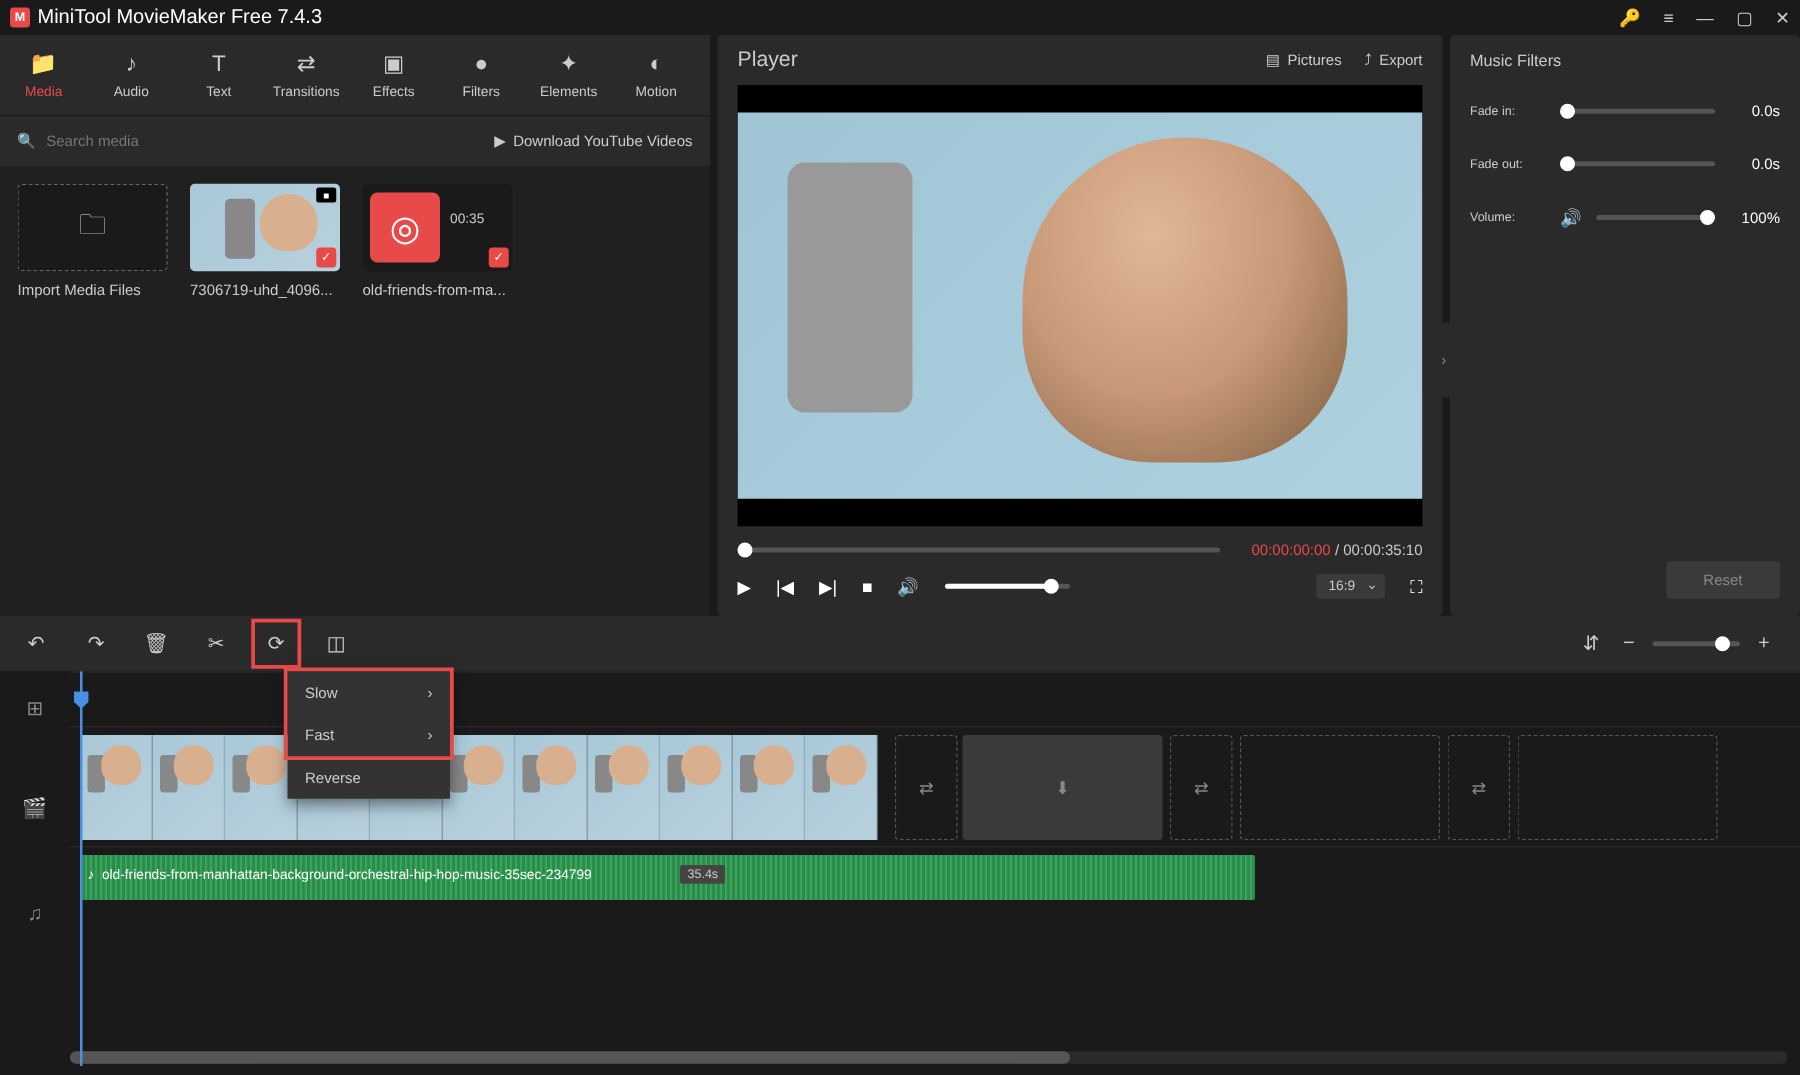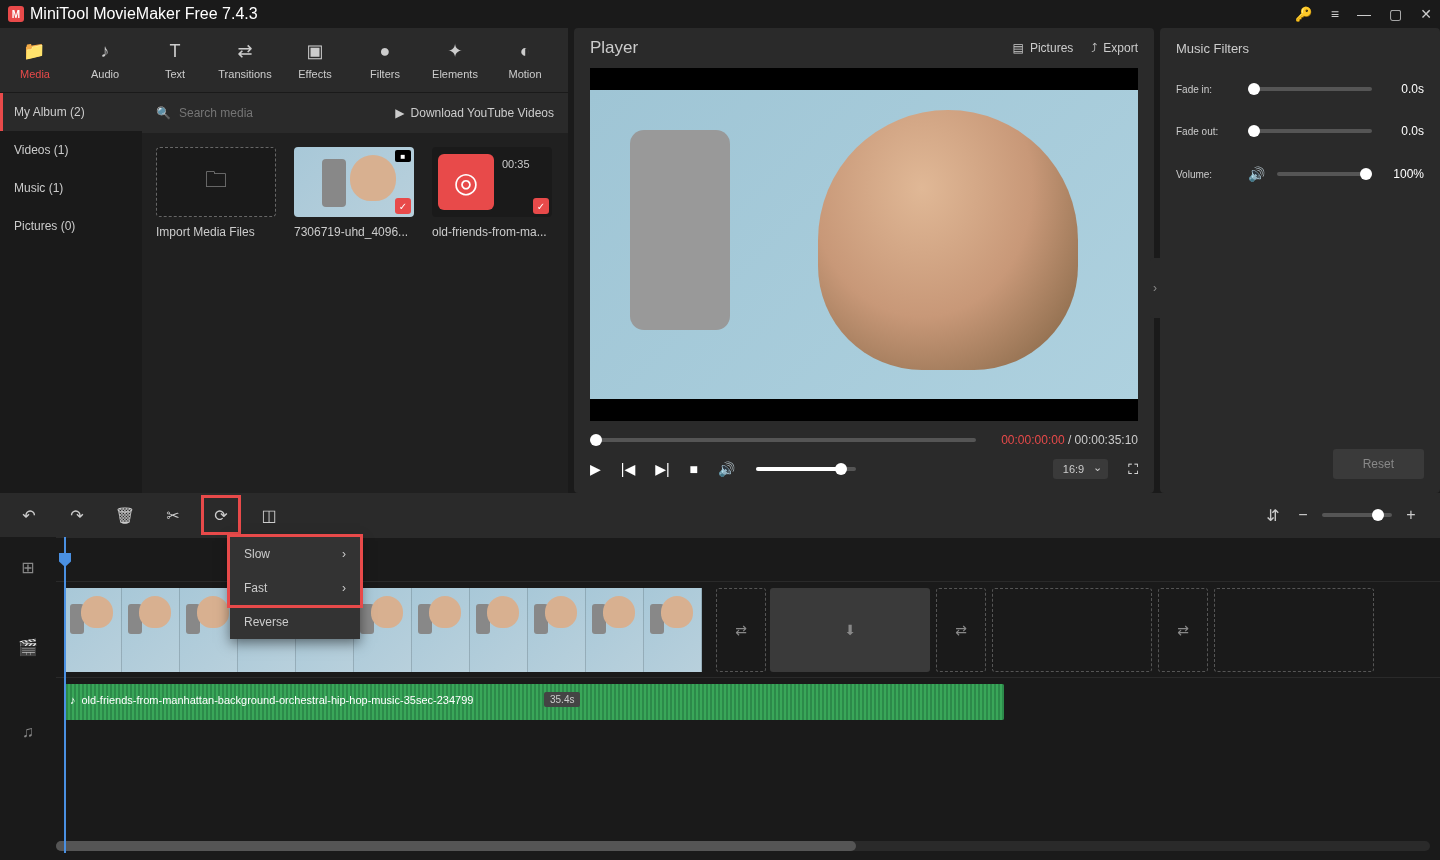--- a/index.html
+++ b/index.html
@@ -30,21 +30,21 @@
 .media-card{width:120px;display:flex;flex-direction:column;gap:8px}
 .thumb{width:120px;height:70px;border-radius:4px;position:relative;overflow:hidden}
 .thumb.import{border:1px dashed #666;background:#1a1a1a;display:flex;align-items:center;justify-content:center;font-size:22px;color:#aaa}
 .thumb.video{background:linear-gradient(135deg,#a8c8d8 0%,#b8d0dc 100%)}
 .thumb.video::before{content:"";position:absolute;left:28px;top:12px;width:24px;height:48px;background:#888;border-radius:4px}
 .thumb.video::after{content:"";position:absolute;right:18px;top:8px;width:46px;height:46px;background:#d8b090;border-radius:50% 50% 45% 45%}
 .thumb .cam-badge{position:absolute;top:3px;right:3px;width:16px;height:12px;background:#000;border-radius:2px;display:flex;align-items:center;justify-content:center;color:#fff;font-size:8px}
 .thumb .check{position:absolute;bottom:3px;right:3px;width:16px;height:16px;background:#e84a4a;border-radius:3px;color:#fff;font-size:10px;display:flex;align-items:center;justify-content:center}
 .thumb.music{background:#1a1a1a;display:flex;align-items:center;padding:6px;gap:8px}
 .music-icon{width:56px;height:56px;background:#e84a4a;border-radius:6px;display:flex;align-items:center;justify-content:center;color:#fff;font-size:28px}
-.thumb.music .dur{color:#ccc;font-size:11px;align-self:flex-start;margin-top:5px}
+.thumb.music .dur{color:#ccc;font-size:11px;align-self:flex-start;margin-top:16px}
 .media-card .mlabel{font-size:12px;color:#ccc;white-space:nowrap;overflow:hidden;text-overflow:ellipsis}
 .player-col{flex:1;background:#2a2a2a;margin-left:6px;display:flex;flex-direction:column;border-radius:4px}
 .player-header{height:40px;display:flex;align-items:center;padding:0 16px}
 .player-header .ptitle{font-size:17px;color:#ccc}
 .player-header .spacer{flex:1}
 .player-header .pbtn{display:flex;align-items:center;gap:6px;color:#ccc;font-size:12px;cursor:pointer;margin-left:18px}
 .preview-area{flex:1;background:#000;margin:0 16px;position:relative;overflow:hidden}
 .preview-inner{position:absolute;inset:22px 0;background:linear-gradient(135deg,#9fc5d5 0%,#aed1df 100%)}
 .preview-inner::before{content:"";position:absolute;left:40px;top:40px;width:100px;height:200px;background:#999;border-radius:14px}
 .preview-inner::after{content:"";position:absolute;right:60px;top:20px;width:260px;height:260px;background:radial-gradient(ellipse at 40% 30%,#e0b896 0%,#c89878 50%,#8a6a4a 90%);border-radius:50% 50% 40% 40%}
@@ -156,26 +156,20 @@
       <div class="tab">
           <span class="ticon">✦</span>
           <span class="tlabel">Elements</span>
         </div>
       <div class="tab">
           <span class="ticon">◐</span>
           <span class="tlabel">Motion</span>
         </div>
     </div>
     <div class="media-row">
-      <div class="sidebar">
-        <div class="sidebar-item active">My Album (2)</div>
-        <div class="sidebar-item">Videos (1)</div>
-        <div class="sidebar-item">Music (1)</div>
-        <div class="sidebar-item">Pictures (0)</div>
-      </div>
       <div class="media-panel">
         <div class="search-row">
           <span class="sicon">🔍</span>
           <input placeholder="Search media" style="">
           <span class="ytlink">
               <span>▶</span>
               <span>Download YouTube Videos</span>
             </span>
         </div>
         <div class="media-grid">

